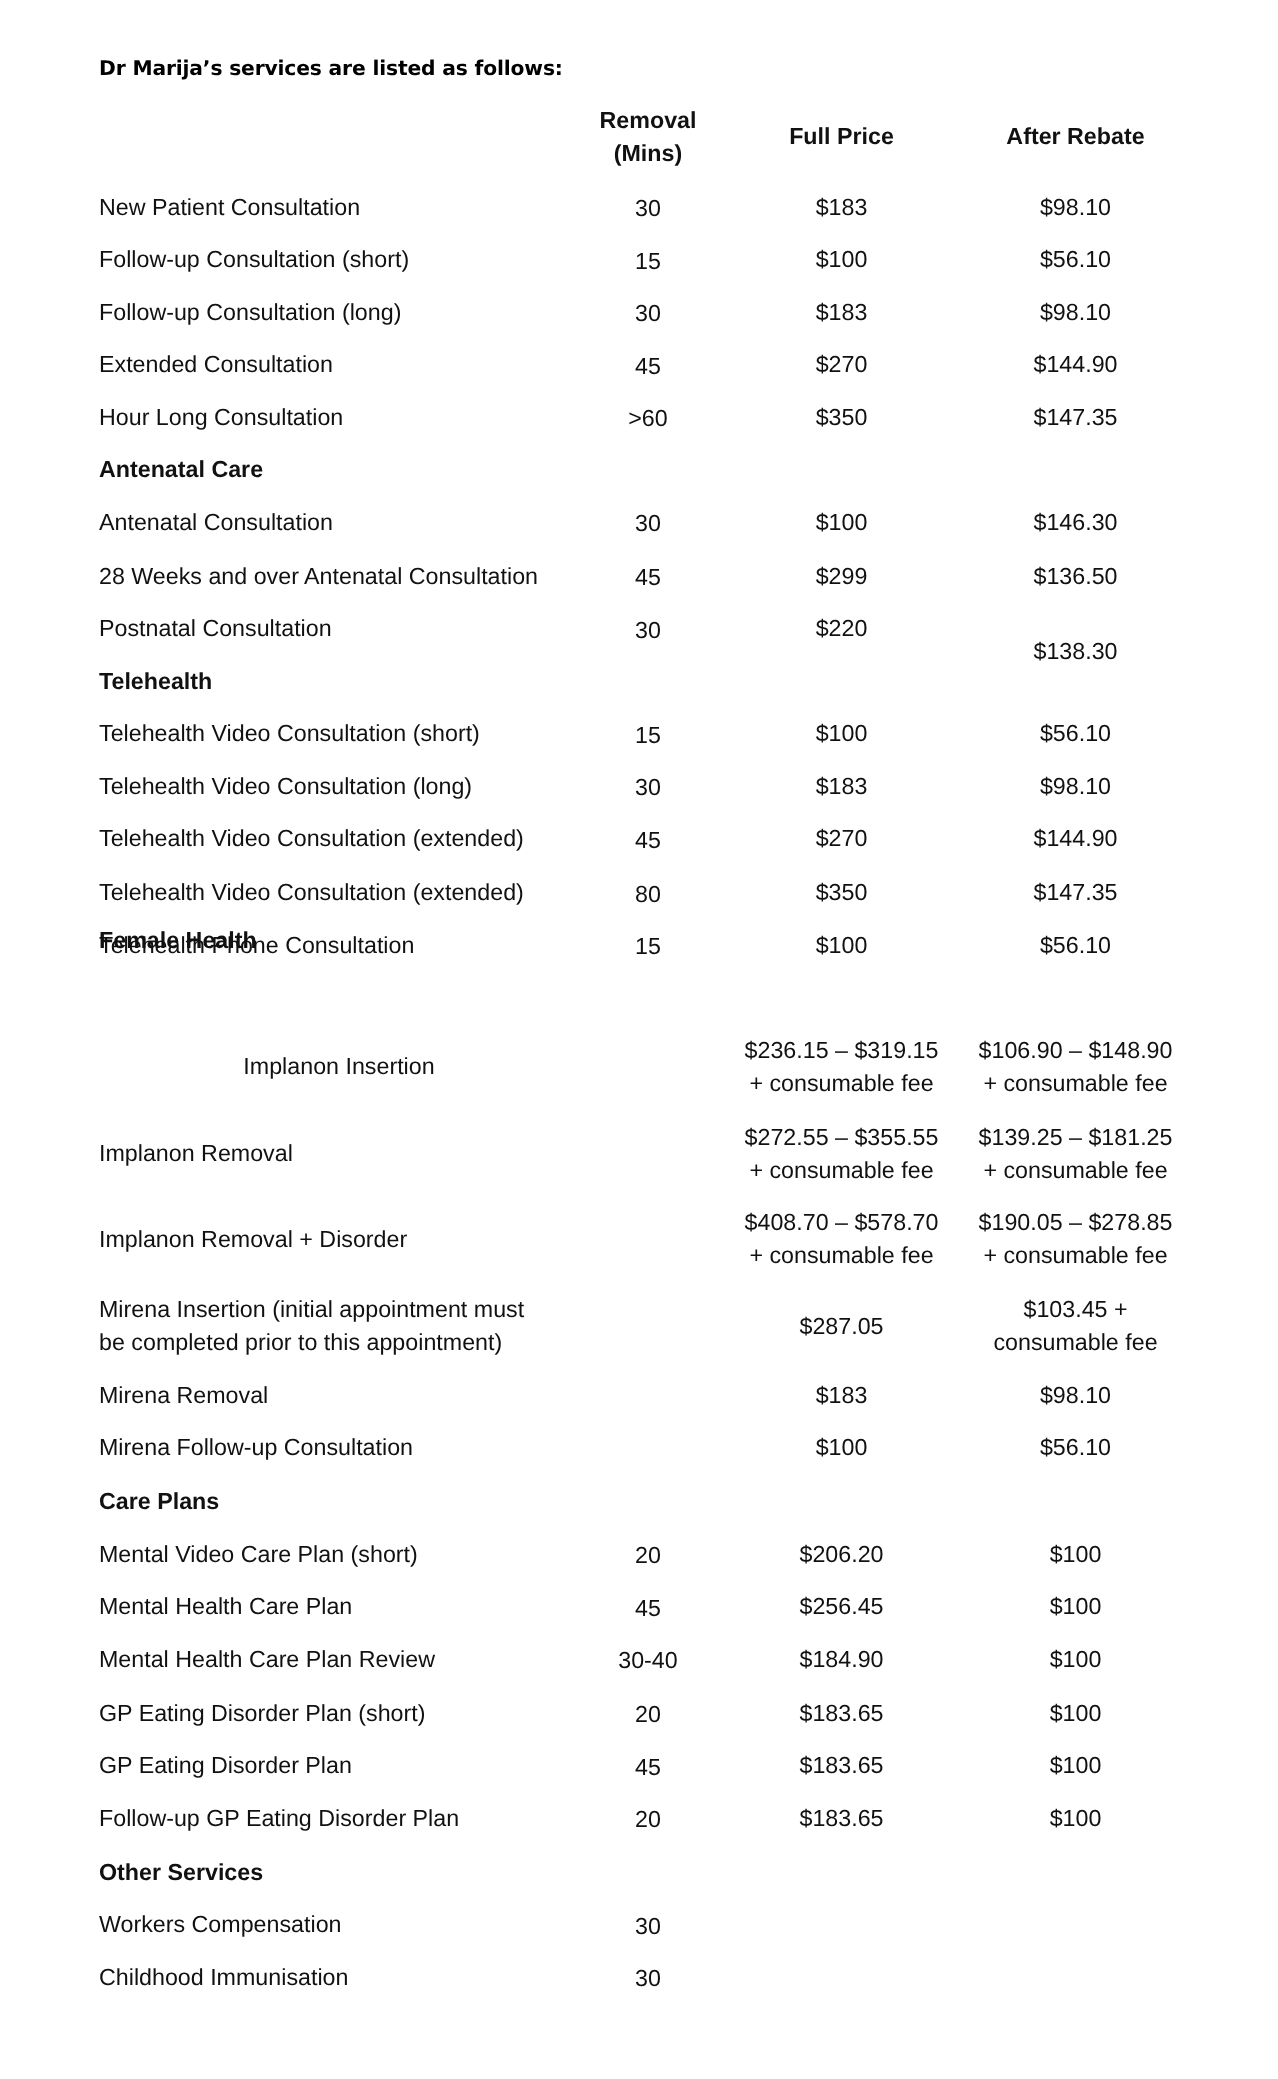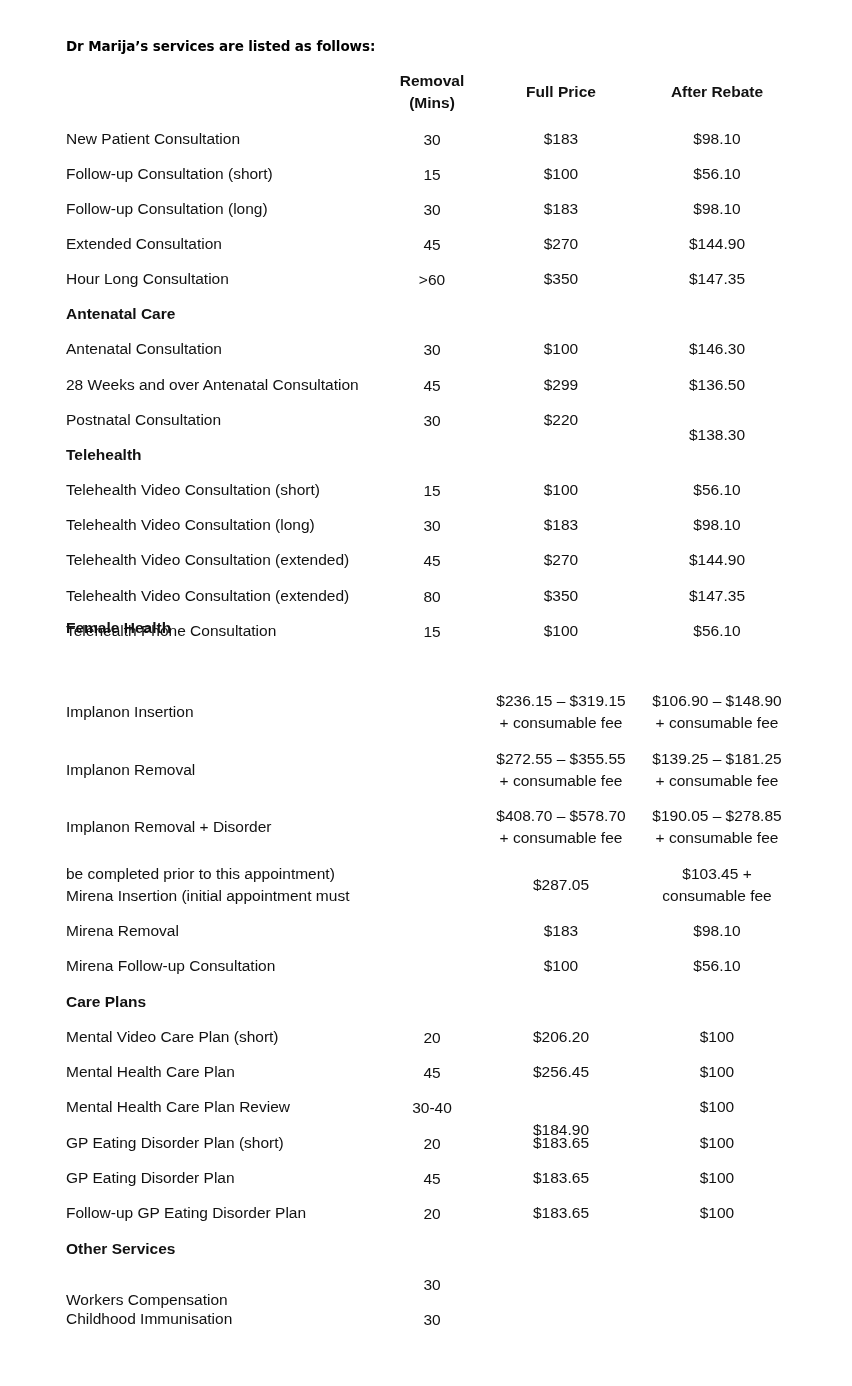--- a/index.html
+++ b/index.html
@@ -244,21 +244,21 @@
       <div class="cell reb" style="top: 620px;">
         <div>$56.10</div>
       </div>
     </div>
     <div class="section">
       <div class="cell name" style="top: 617px;">
         <div>Female Health</div>
       </div>
     </div>
     <div class="item">
-      <div class="cell name" style="top: 701px;">
+      <div class="cell name" style="top: 701px; text-align: center;">
         <div>Implanon Insertion</div>
       </div>
       <div class="cell dur" style="top: 702px;">
         <div></div>
       </div>
       <div class="cell full" style="top: 690px;">
         <div>$236.15 – $319.15</div>
         <div>+ consumable fee</div>
       </div>
       <div class="cell reb" style="top: 690px;">
@@ -293,22 +293,22 @@
         <div>$408.70 – $578.70</div>
         <div>+ consumable fee</div>
       </div>
       <div class="cell reb" style="top: 805px;">
         <div>$190.05 – $278.85</div>
         <div>+ consumable fee</div>
       </div>
     </div>
     <div class="item">
       <div class="cell name" style="top: 863px;">
+        <div>Mirena Insertion (initial appointment must</div>
         <div>be completed prior to this appointment)</div>
-        <div>Mirena Insertion (initial appointment must</div>
       </div>
       <div class="cell dur" style="top: 875px;">
         <div></div>
       </div>
       <div class="cell full" style="top: 874px;">
         <div>$287.05</div>
       </div>
       <div class="cell reb" style="top: 863px;">
         <div>$103.45 +</div>
         <div>consumable fee</div>
@@ -375,21 +375,21 @@
         <div>$100</div>
       </div>
     </div>
     <div class="item">
       <div class="cell name" style="top: 1096px;">
         <div>Mental Health Care Plan Review</div>
       </div>
       <div class="cell dur" style="top: 1097px;">
         <div>30-40</div>
       </div>
-      <div class="cell full" style="top: 1096px; margin-top: 23px;">
+      <div class="cell full" style="top: 1096px;">
         <div>$184.90</div>
       </div>
       <div class="cell reb" style="top: 1096px;">
         <div>$100</div>
       </div>
     </div>
     <div class="item">
       <div class="cell name" style="top: 1132px;">
         <div>GP Eating Disorder Plan (short)</div>
       </div>
@@ -430,21 +430,21 @@
       <div class="cell reb" style="top: 1202px;">
         <div>$100</div>
       </div>
     </div>
     <div class="section">
       <div class="cell name" style="top: 1238px;">
         <div>Other Services</div>
       </div>
     </div>
     <div class="item">
-      <div class="cell name" style="top: 1273px; margin-top: 16px;">
+      <div class="cell name" style="top: 1273px;">
         <div>Workers Compensation</div>
       </div>
       <div class="cell dur" style="top: 1274px;">
         <div>30</div>
       </div>
       <div class="cell full" style="top: 1273px;">
         <div></div>
       </div>
       <div class="cell reb" style="top: 1273px;">
         <div></div>

